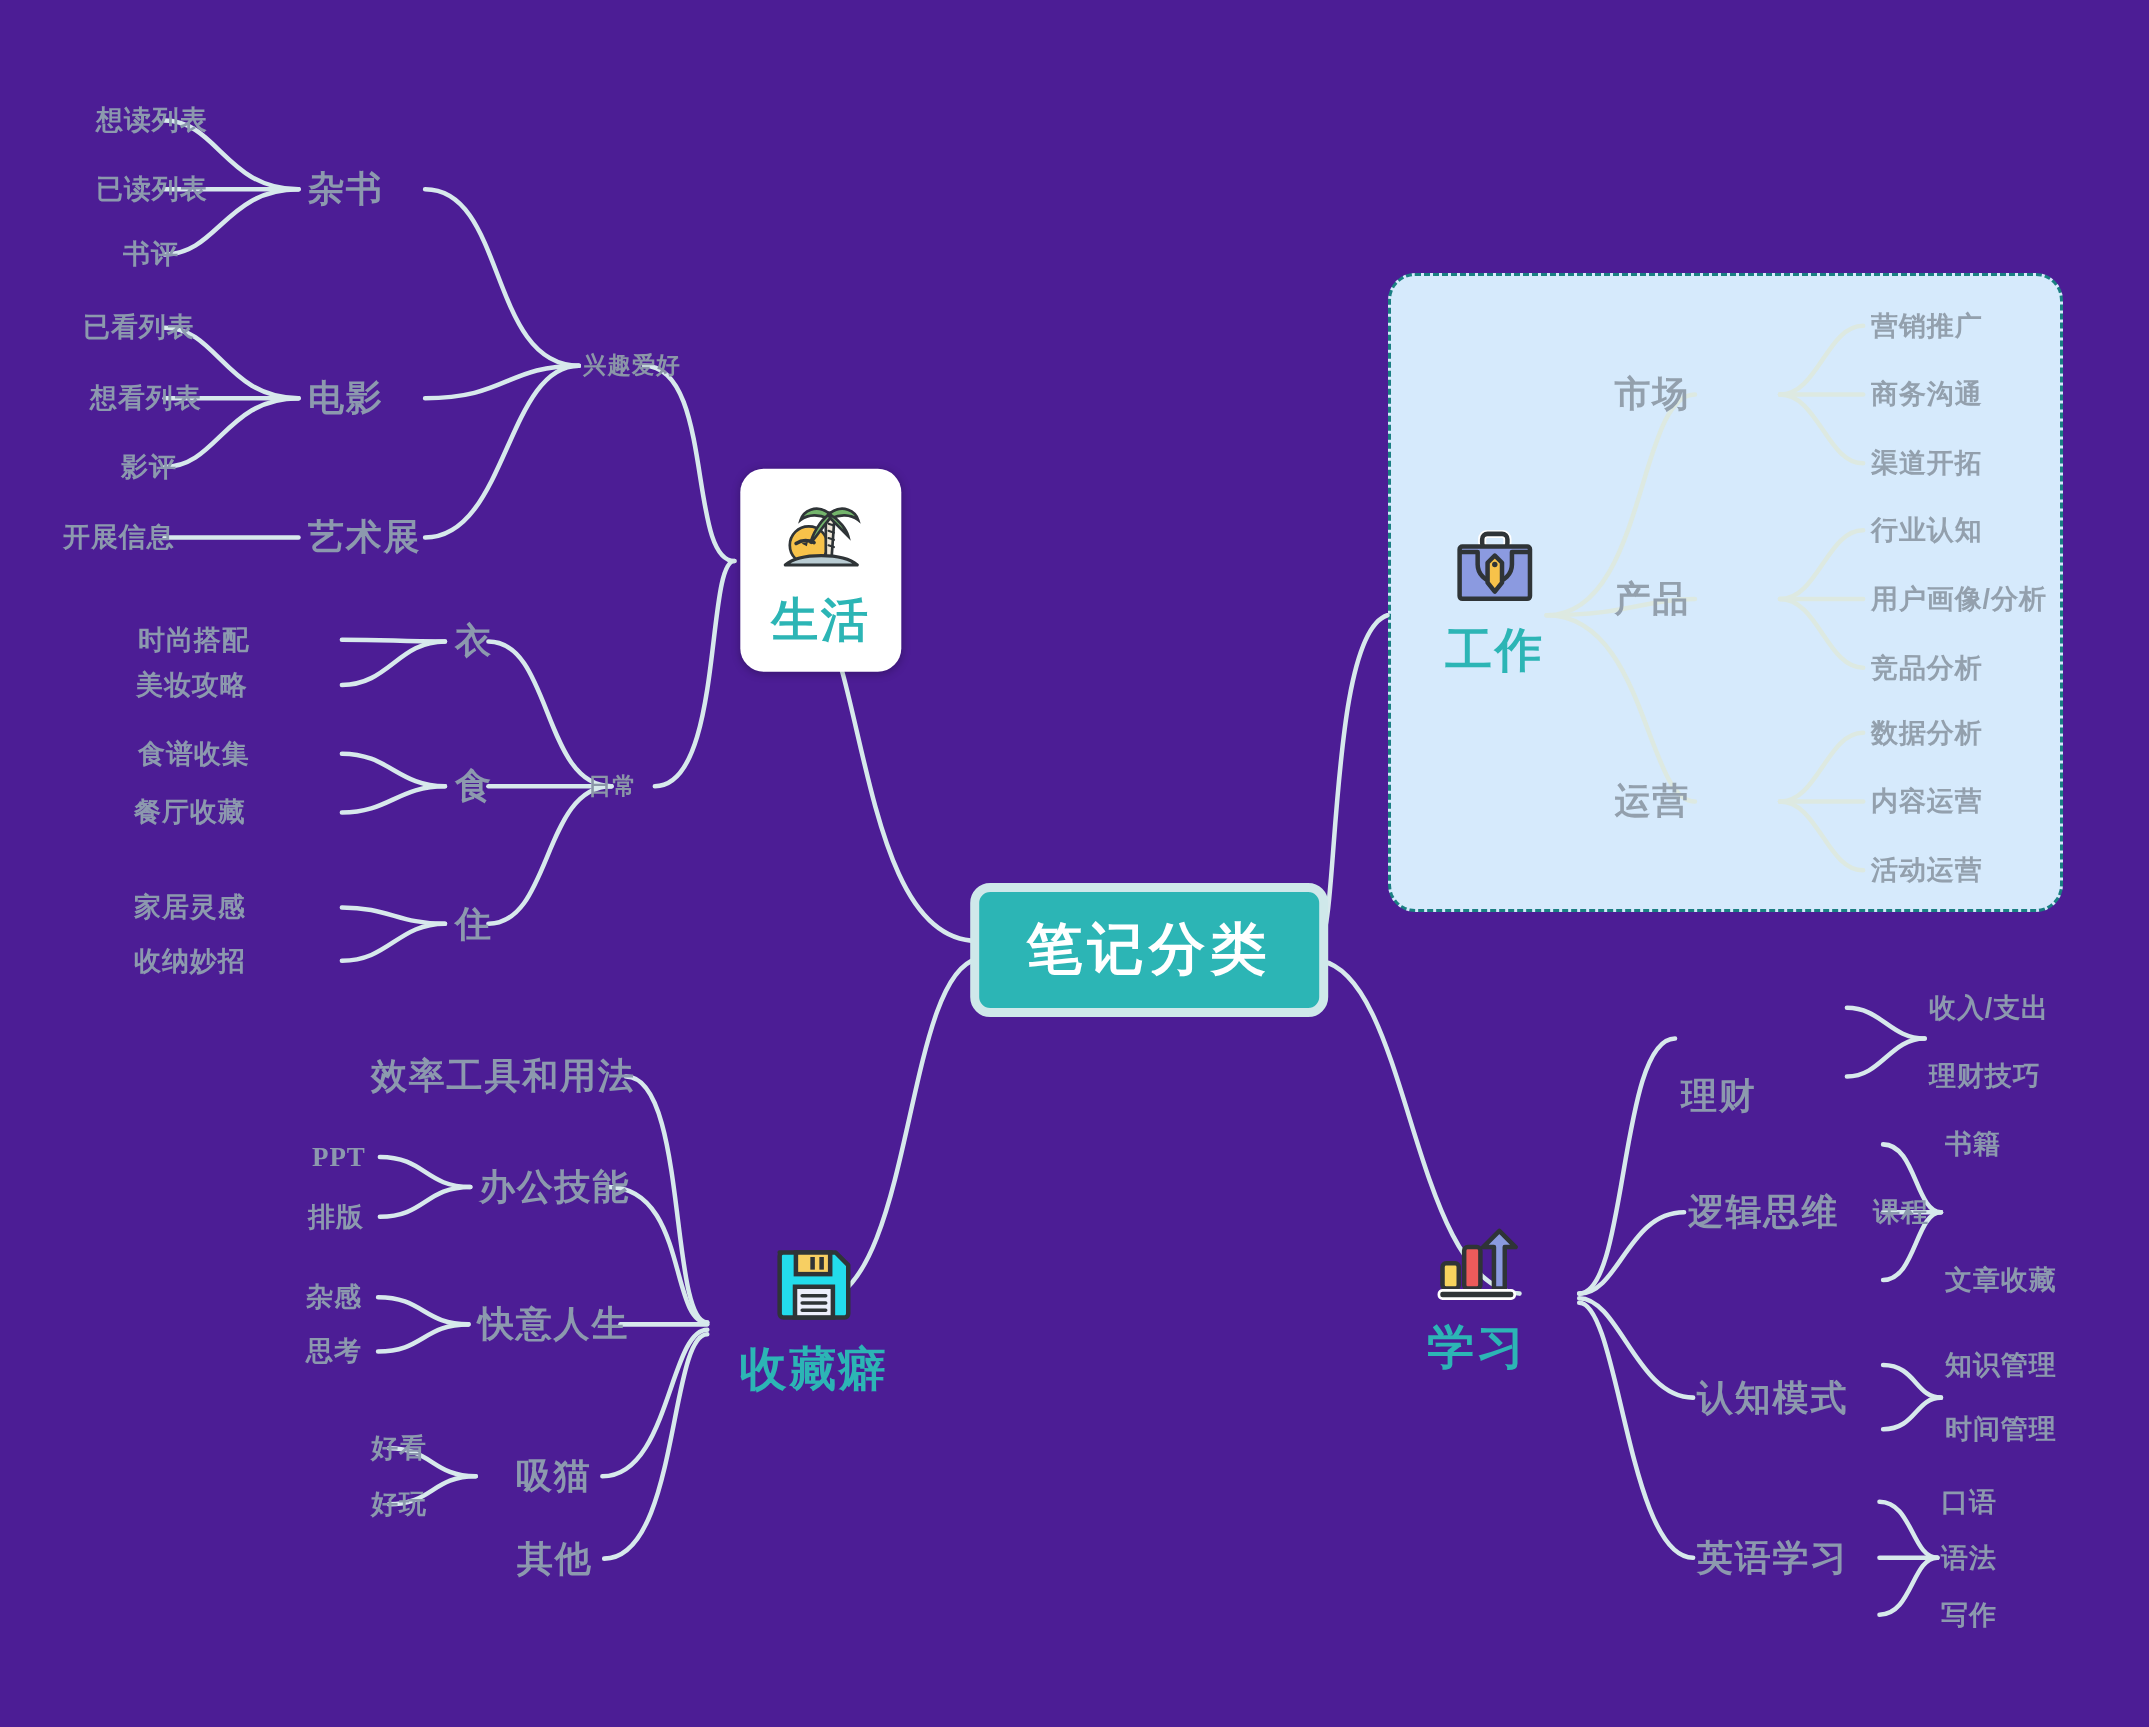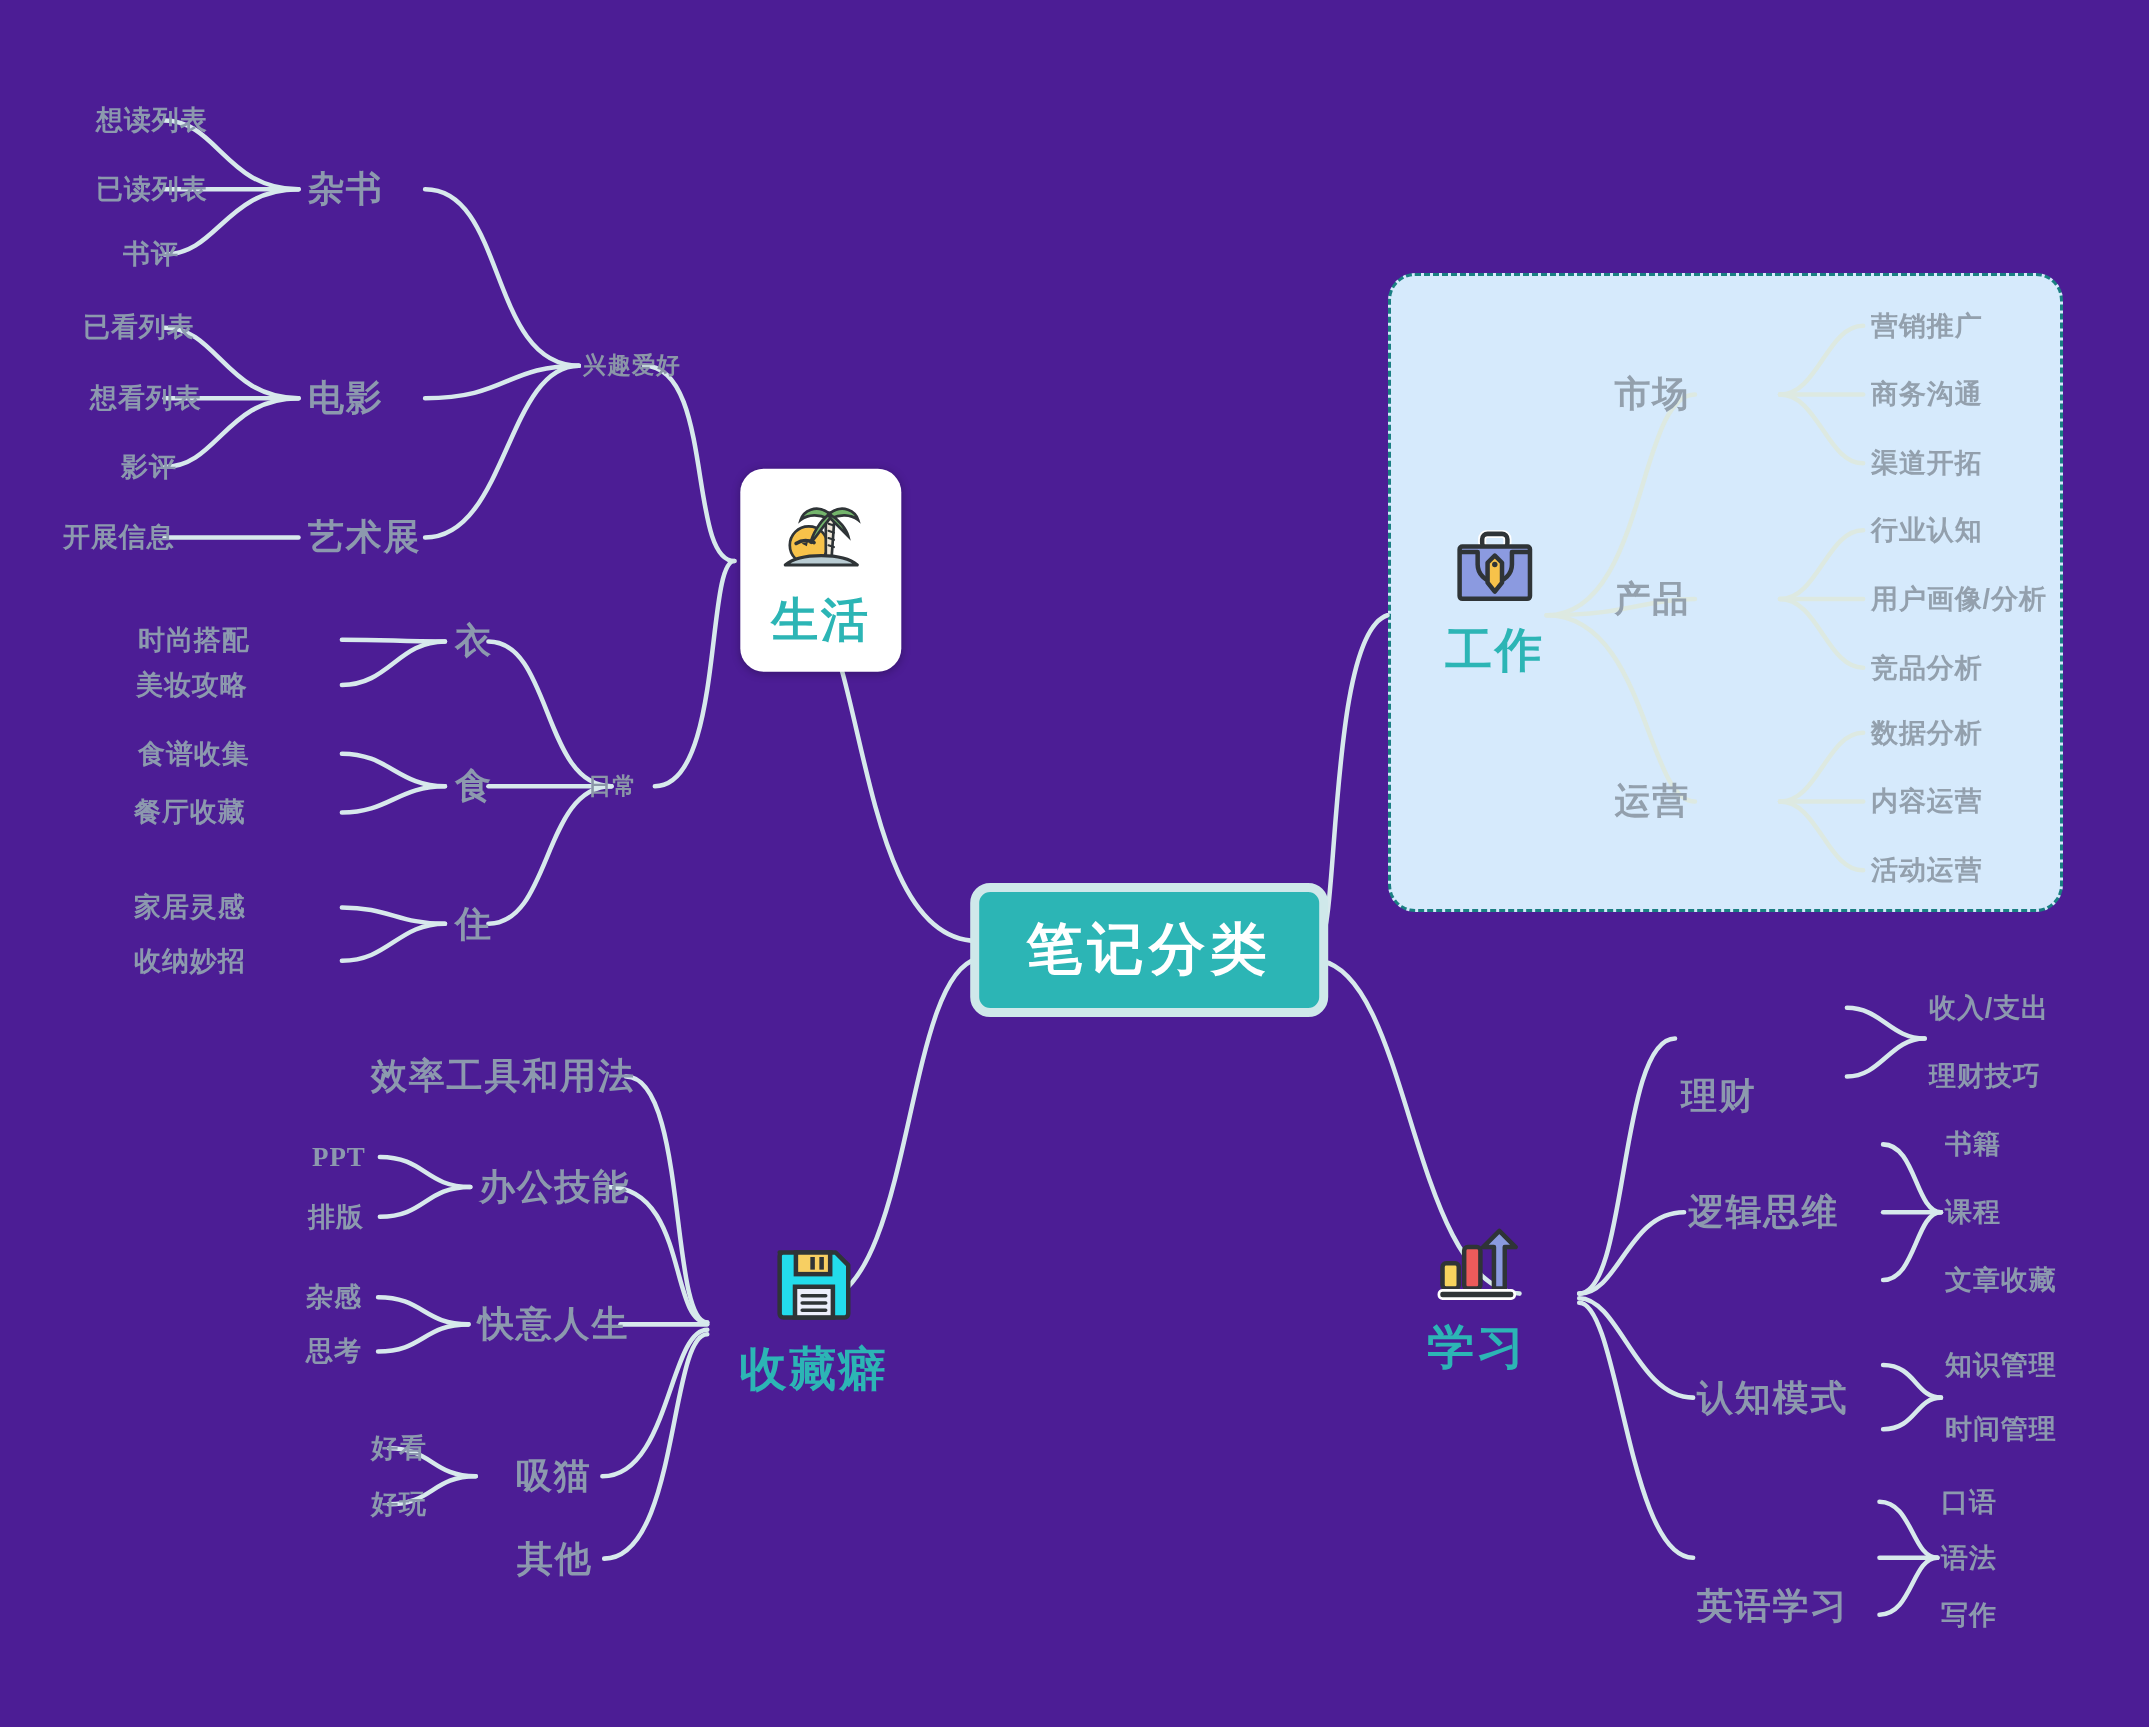--- a/index.html
+++ b/index.html
@@ -232,26 +232,26 @@
     </svg>
     <div class="topic-label">学习</div>
   </div>
 
   <div class="node mid" style="left:1681px;top:1096px;transform:translate(0,-50%);">理财</div>
   <div class="node leaf" style="left:1929px;top:1008px;transform:translate(0,-50%);">收入/支出</div>
   <div class="node leaf" style="left:1929px;top:1076px;transform:translate(0,-50%);">理财技巧</div>
 
   <div class="node mid" style="left:1688px;top:1212px;transform:translate(0,-50%);">逻辑思维</div>
   <div class="node leaf" style="left:1945px;top:1144px;transform:translate(0,-50%);">书籍</div>
-  <div class="node leaf" style="left:1945px;top:1212px;transform:translate(0,-50%);font-family:Liberation Mono, monospace;">课程</div>
+  <div class="node leaf" style="left:1873px;top:1212px;transform:translate(0,-50%);font-family:Liberation Mono, monospace;">课程</div>
   <div class="node leaf" style="left:1945px;top:1280px;transform:translate(0,-50%);">文章收藏</div>
 
   <div class="node mid" style="left:1697px;top:1398px;transform:translate(0,-50%);">认知模式</div>
   <div class="node leaf" style="left:1945px;top:1365px;transform:translate(0,-50%);">知识管理</div>
   <div class="node leaf" style="left:1945px;top:1429px;transform:translate(0,-50%);">时间管理</div>
 
-  <div class="node mid" style="left:1697px;top:1558px;transform:translate(0,-50%);margin-top:48px;">英语学习</div>
+  <div class="node mid" style="left:1697px;top:1558px;transform:translate(0,-50%);">英语学习</div>
   <div class="node leaf" style="left:1941px;top:1502px;transform:translate(0,-50%);">口语</div>
   <div class="node leaf" style="left:1941px;top:1558px;transform:translate(0,-50%);">语法</div>
   <div class="node leaf" style="left:1941px;top:1615px;transform:translate(0,-50%);">写作</div>
 
 </div>
 
 
 </body></html>

